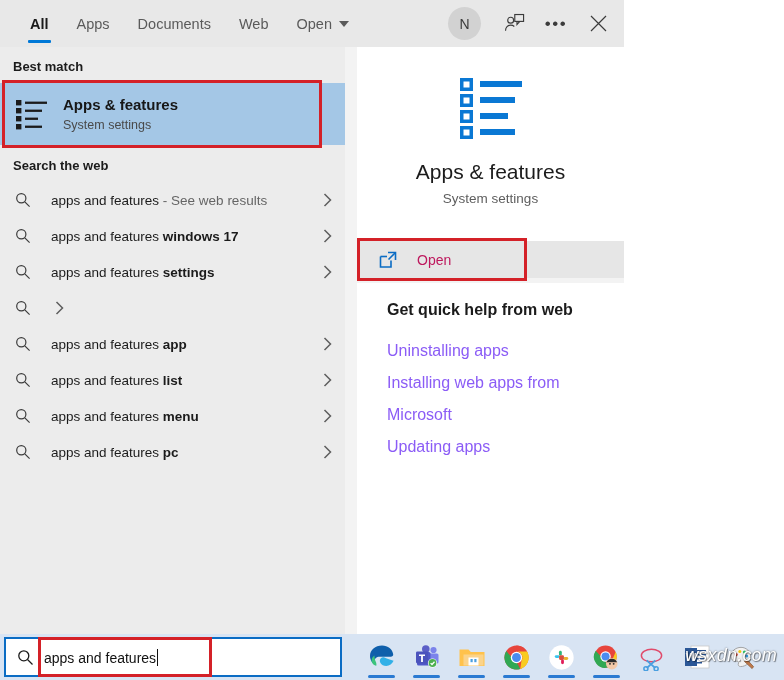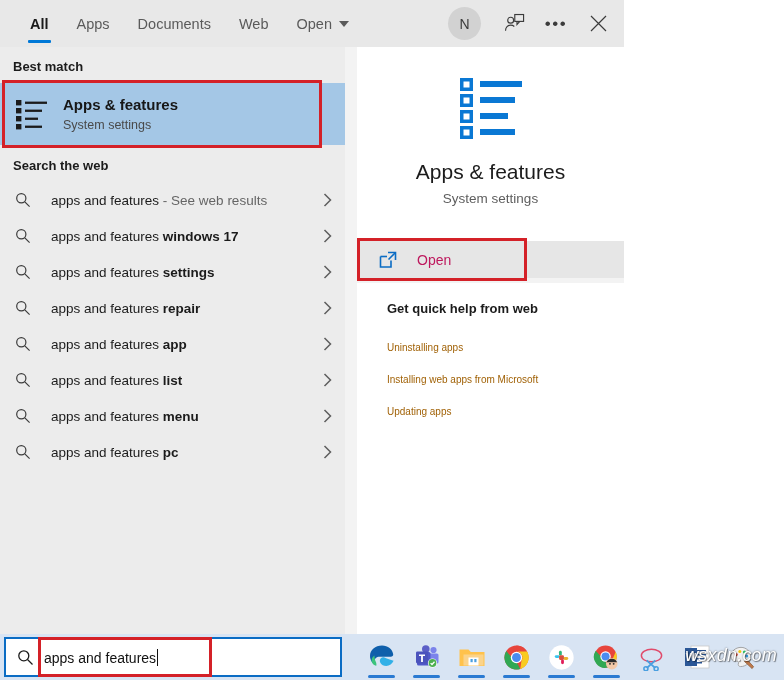--- a/index.html
+++ b/index.html
@@ -274,28 +274,28 @@
     color: #be185d;
   }
 
   .help-block {
     background: #ffffff;
     margin-top: 5px;
     padding: 18px 0 16px 30px;
     flex: none;
   }
   .help-title {
-    font-size: 13px;
+    font-size: 16px;
     font-weight: bold;
     color: #1b1b1b;
     margin-bottom: 16px;
   }
   .help-link {
-    font-size: 10px;
-    color: #a16207;
+    font-size: 16px;
+    color: #8b5cf6;
     line-height: 32px;
     cursor: default;
   }
   .right-filler { flex: 1; background: #ffffff; }
 
   
   #taskbar {
     position: absolute;
     left: 0; bottom: 0;
     width: 784px;
@@ -515,21 +515,20 @@
           </span>
         </div>
 
         <div class="web-row">
           <span class="wr-icon">
             <svg width="16" height="16" viewBox="0 0 16 16">
               <circle cx="6.3" cy="6.3" r="4.6" fill="none" stroke="#3b3b3b" stroke-width="1.2"></circle>
               <path d="M9.8 9.8 L14.6 14.6" stroke="#3b3b3b" stroke-width="1.2" fill="none"></path>
             </svg>
           </span>
-          <span class="wr-label"><span>apps and features </span><b>repair</b></span>
           <span class="wr-chevron">
             <svg width="9" height="14" viewBox="0 0 9 14">
                 <path d="M1.5 1 L7.5 7 L1.5 13" fill="none" stroke="#5e5e5e" stroke-width="1.5"></path>
               </svg>
           </span>
         </div>
 
         <div class="web-row">
           <span class="wr-icon">
             <svg width="16" height="16" viewBox="0 0 16 16">

